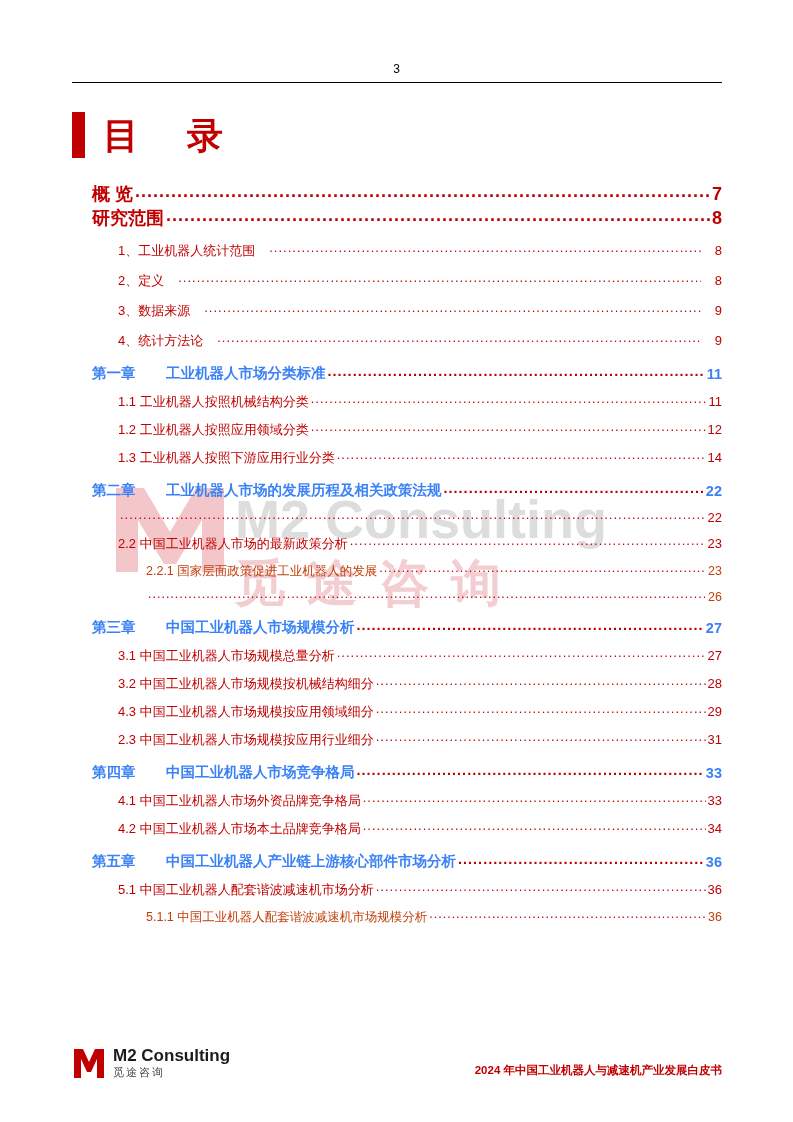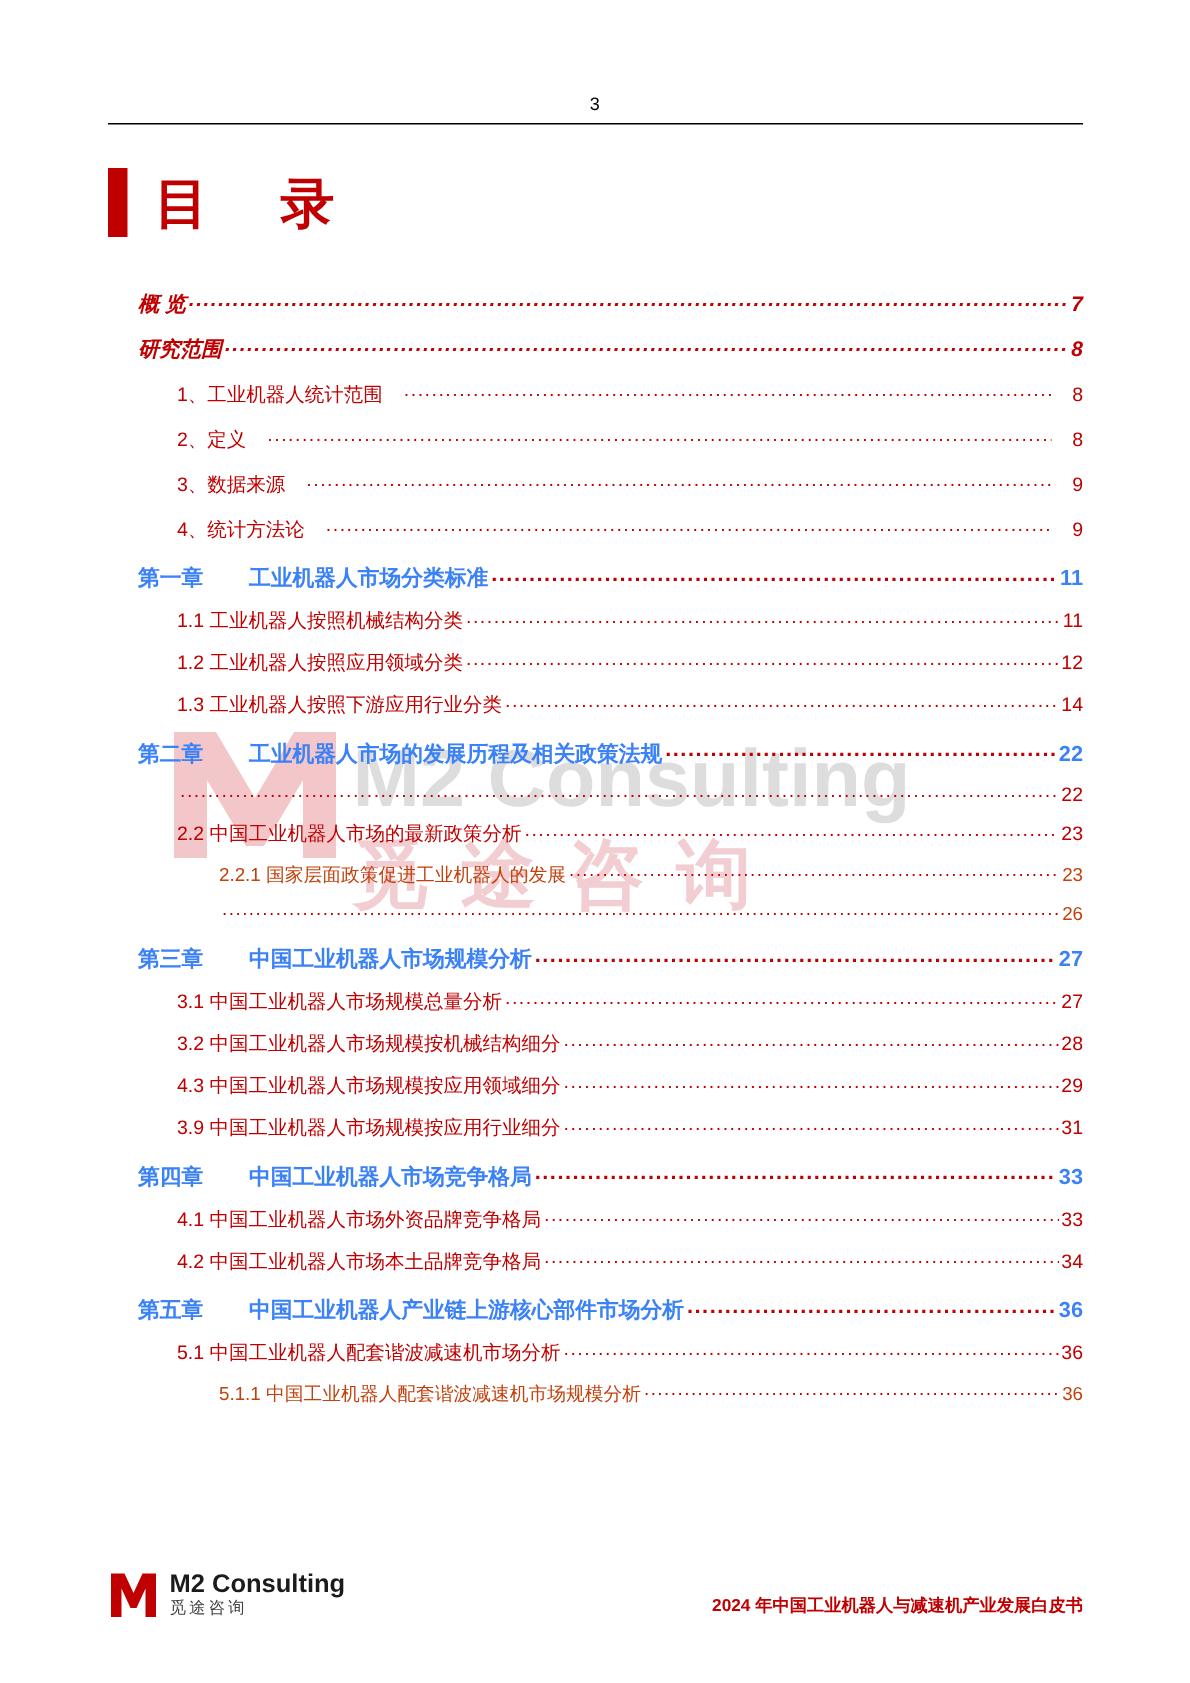--- a/index.html
+++ b/index.html
@@ -160,24 +160,22 @@
     font-weight: 400;
     margin-top: 10px;
     padding-left: 74px;
   }
   .lvl3 .toc-dots::after { color: #c00000; }
 
   
   .lvl0 {
     color: #c00000;
     font-weight: 700;
-    font-size: 14px;
-    margin-top: 12px;
+    font-size: 18px;
     padding-left: 20px;
-    font-style: italic;
   }
   .lvl0 .toc-dots::after { color: #c00000; }
 
   
   .lvlnum {
     color: #c00000;
     font-size: 13px;
     margin-top: 12px;
     padding-left: 46px;
     gap: 12px;
@@ -335,21 +333,21 @@
         <span class="toc-label"><span>3.2 中国工业机器人市场规模按机械结构细分</span></span>
         <span class="toc-dots"></span>
         <span class="toc-page">28</span>
       </div>
       <div class="toc-row lvl2">
         <span class="toc-label"><span>4.3 中国工业机器人市场规模按应用领域细分</span></span>
         <span class="toc-dots"></span>
         <span class="toc-page">29</span>
       </div>
       <div class="toc-row lvl2">
-        <span class="toc-label"><span>3.9 中国工业机器人市场规模按应用行业细分</span></span>
+        <span class="toc-label"><span>2.3 中国工业机器人市场规模按应用行业细分</span></span>
         <span class="toc-dots"></span>
         <span class="toc-page">31</span>
       </div>
       <div class="toc-row lvl1">
         <span class="toc-label"><span class="chap-no">第四章</span><span>中国工业机器人市场竞争格局</span></span>
         <span class="toc-dots"></span>
         <span class="toc-page">33</span>
       </div>
       <div class="toc-row lvl2">
         <span class="toc-label"><span>4.1 中国工业机器人市场外资品牌竞争格局</span></span>

